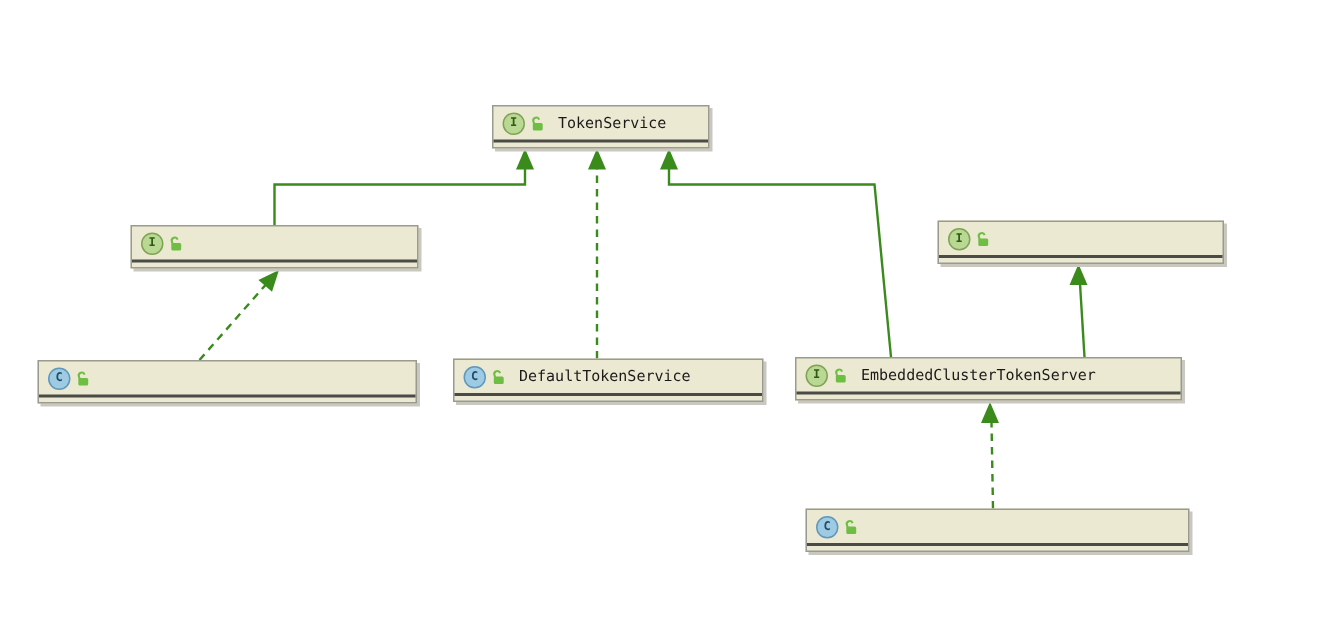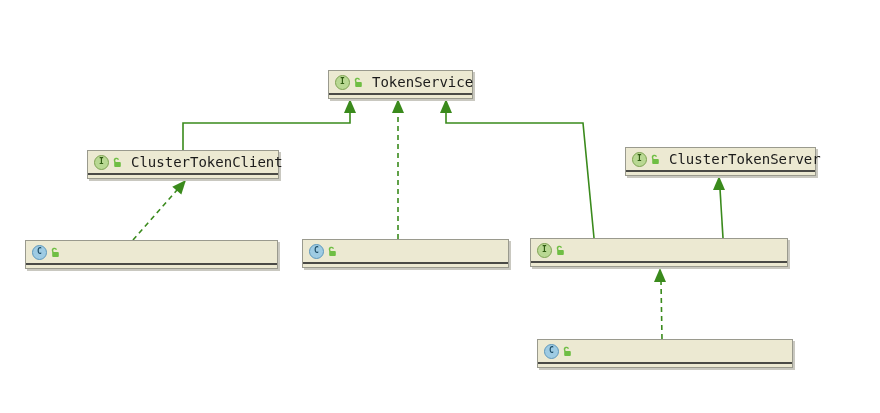--- a/index.html
+++ b/index.html
@@ -52,21 +52,21 @@
     background: #9ecbe3;
     border: 1px solid #5e98bc;
     color: #1f4e68;
   }
   .lock-icon {
     margin-left: 3px;
     flex: 0 0 auto;
   }
   .node-label {
     margin-left: 8px;
-    font-size: 14px;
+    font-size: 10px;
     color: #1a1a1a;
   }
 </style>
 </head>
 <body>
 
 <div class="canvas">
 
   <svg class="edges" viewBox="0 0 880 413">
 
@@ -113,33 +113,31 @@
     <div class="stub"></div>
   </div>
 
   <div class="node" style="left:87px; top:150px; width:192px;">
     <div class="name-row">
       <span class="type-icon iface">I</span>
       <svg class="lock-icon" width="11" height="11" viewBox="0 0 11 11">
         <path d="M3.2,5 V3.2 a2,2 0 0 1 4,0" fill="none" stroke="#6fbe44" stroke-width="1.4" transform="rotate(-18 5.5 5.5)"></path>
         <rect x="2.2" y="5" width="6.6" height="5" rx="1" fill="#6fbe44"></rect>
       </svg>
-      <span class="node-label">ClusterTokenClient</span>
     </div>
     <div class="stub"></div>
   </div>
 
   <div class="node" style="left:625px; top:147px; width:191px;">
     <div class="name-row">
       <span class="type-icon iface">I</span>
       <svg class="lock-icon" width="11" height="11" viewBox="0 0 11 11">
         <path d="M3.2,5 V3.2 a2,2 0 0 1 4,0" fill="none" stroke="#6fbe44" stroke-width="1.4" transform="rotate(-18 5.5 5.5)"></path>
         <rect x="2.2" y="5" width="6.6" height="5" rx="1" fill="#6fbe44"></rect>
       </svg>
-      <span class="node-label">ClusterTokenServer</span>
     </div>
     <div class="stub"></div>
   </div>
 
   <div class="node" style="left:25px; top:240px; width:253px;">
     <div class="name-row">
       <span class="type-icon clazz">C</span>
       <svg class="lock-icon" width="11" height="11" viewBox="0 0 11 11">
         <path d="M3.2,5 V3.2 a2,2 0 0 1 4,0" fill="none" stroke="#6fbe44" stroke-width="1.4" transform="rotate(-18 5.5 5.5)"></path>
         <rect x="2.2" y="5" width="6.6" height="5" rx="1" fill="#6fbe44"></rect>
@@ -148,31 +146,33 @@
     <div class="stub"></div>
   </div>
 
   <div class="node" style="left:302px; top:239px; width:207px;">
     <div class="name-row">
       <span class="type-icon clazz">C</span>
       <svg class="lock-icon" width="11" height="11" viewBox="0 0 11 11">
         <path d="M3.2,5 V3.2 a2,2 0 0 1 4,0" fill="none" stroke="#6fbe44" stroke-width="1.4" transform="rotate(-18 5.5 5.5)"></path>
         <rect x="2.2" y="5" width="6.6" height="5" rx="1" fill="#6fbe44"></rect>
       </svg>
+      <span class="node-label">DefaultTokenService</span>
     </div>
     <div class="stub"></div>
   </div>
 
   <div class="node" style="left:530px; top:238px; width:258px;">
     <div class="name-row">
       <span class="type-icon iface">I</span>
       <svg class="lock-icon" width="11" height="11" viewBox="0 0 11 11">
         <path d="M3.2,5 V3.2 a2,2 0 0 1 4,0" fill="none" stroke="#6fbe44" stroke-width="1.4" transform="rotate(-18 5.5 5.5)"></path>
         <rect x="2.2" y="5" width="6.6" height="5" rx="1" fill="#6fbe44"></rect>
       </svg>
+      <span class="node-label">EmbeddedClusterTokenServer</span>
     </div>
     <div class="stub"></div>
   </div>
 
   <div class="node" style="left:537px; top:339px; width:256px;">
     <div class="name-row">
       <span class="type-icon clazz">C</span>
       <svg class="lock-icon" width="11" height="11" viewBox="0 0 11 11">
         <path d="M3.2,5 V3.2 a2,2 0 0 1 4,0" fill="none" stroke="#6fbe44" stroke-width="1.4" transform="rotate(-18 5.5 5.5)"></path>
         <rect x="2.2" y="5" width="6.6" height="5" rx="1" fill="#6fbe44"></rect>

